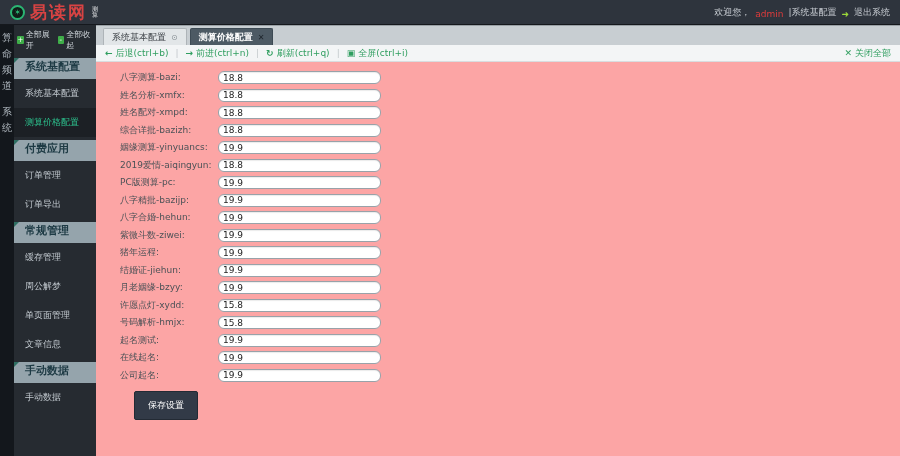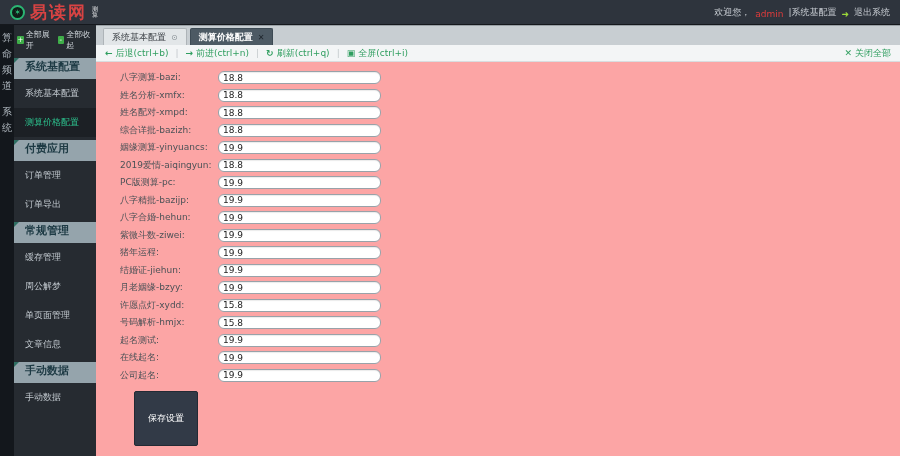--- a/index.html
+++ b/index.html
@@ -56,21 +56,21 @@
   .sep { color:#c3c9cc; }
   .spacer { flex:1; }
 
   .content { flex:1; background:#fca5a5; padding:7px 0 0 24px; overflow:hidden; }
   .form-row { display:flex; align-items:center; height:17.5px; }
   .form-label { width:98px; color:#4c5257; }
   .form-input { width:163px; height:13px; border:1px solid #98a2a9; border-radius:6px;
     font-size:9px; padding:0 4px; color:#222; box-shadow:inset 0 1px 1px rgba(0,0,0,.08);
     font-family:"DejaVu Sans","Liberation Sans",sans-serif; }
   .save-btn { margin:7px 0 0 14px; background:#323a47; color:#fff; border:1px solid #232a34;
-    font-size:9px; padding:20px 13px; border-radius:2px; cursor:pointer;
+    font-size:9px; padding:7px 13px; border-radius:2px; cursor:pointer;
     font-family:Liberation Mono, monospace; }
 </style>
 </head>
 <body>
 
 <div class="topbar">
   <div class="logo">
     <div class="logo-circle">✶</div>
     <span class="logo-text">易读网</span>
     <span class="logo-sub">测

